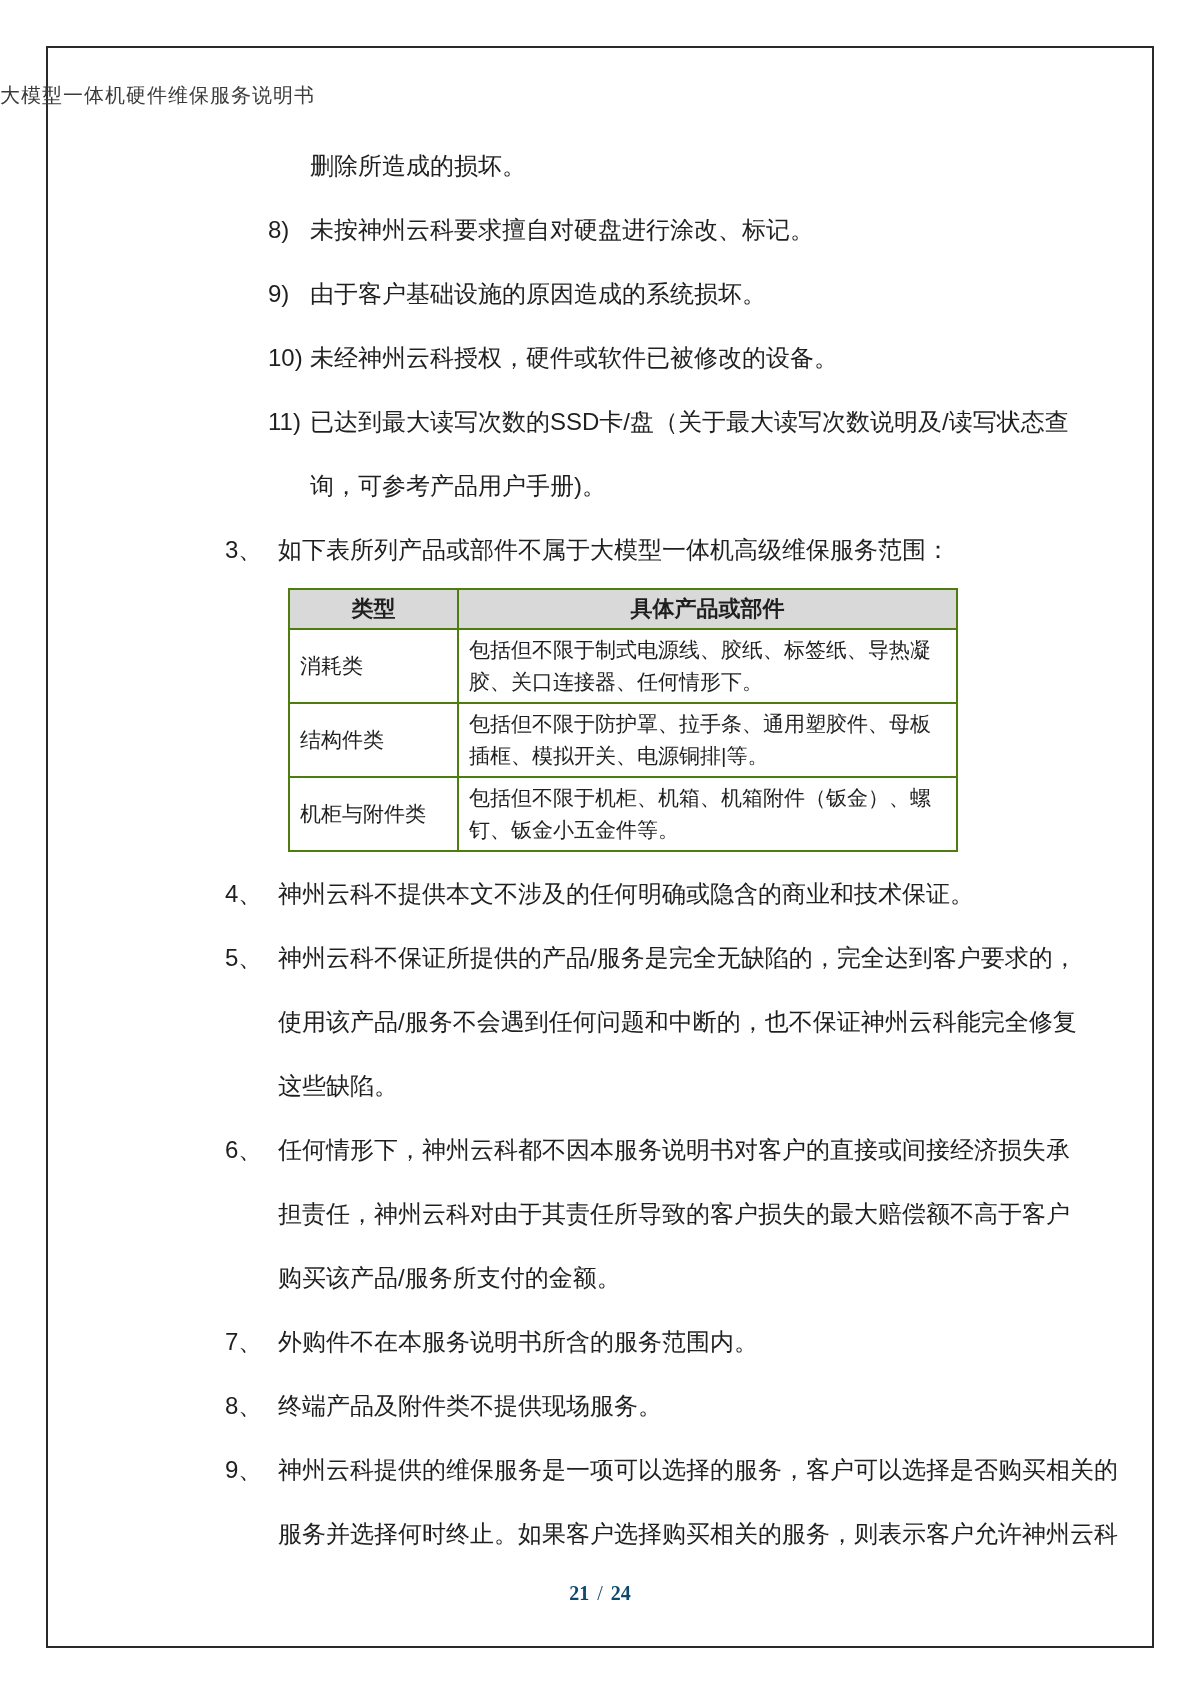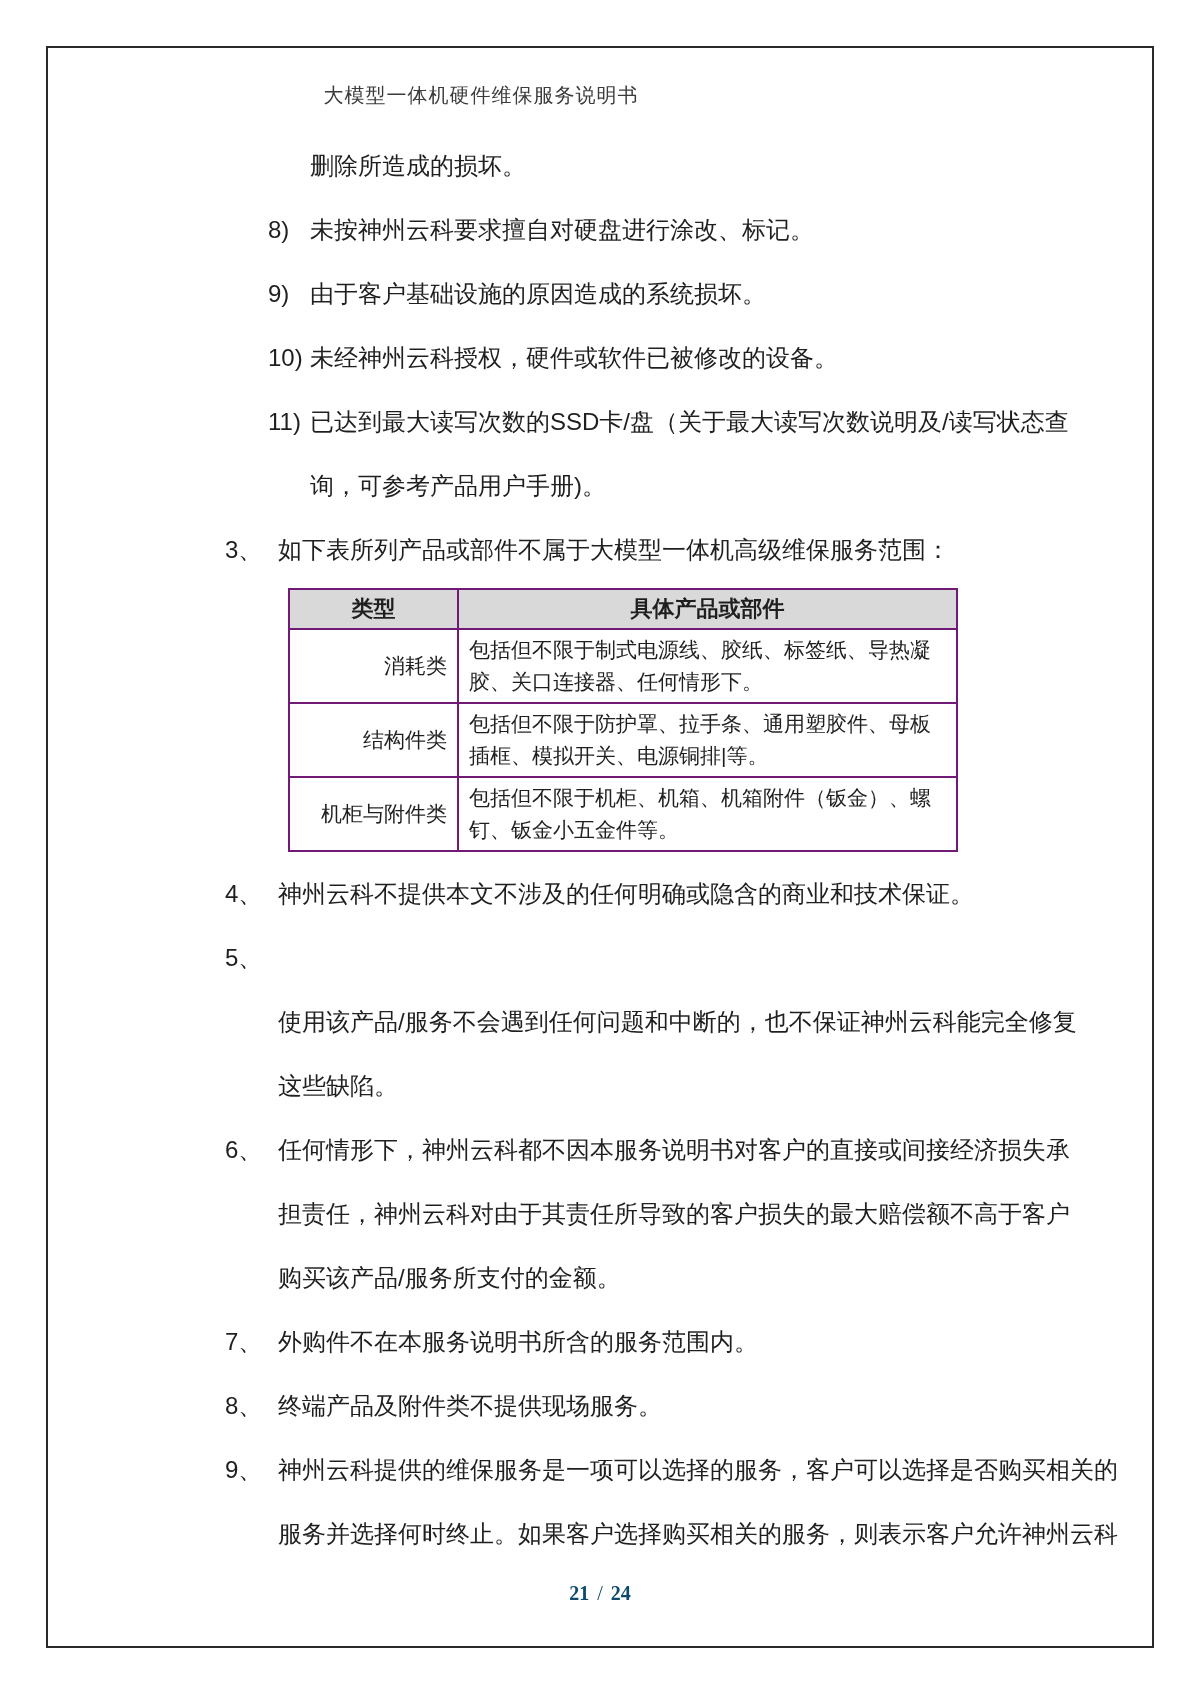--- a/index.html
+++ b/index.html
@@ -5,45 +5,45 @@
   html,body { margin:0; padding:0; background:#ffffff; }
   .page {
     position:relative; width:1200px; height:1698px; background:#ffffff;
     font-family:"Liberation Sans", sans-serif; color:#1f1f1f; overflow:hidden;
   }
   .frame {
     position:absolute; left:46px; top:46px; right:46px; bottom:50px;
     border:2px solid #2a2a2a; pointer-events:none;
   }
   .header {
-    position:absolute; top:82px; left:0; width:962px; text-align:center;
+    position:absolute; top:82px; left:0; width:962px; text-align:left;
     font-family:"Liberation Serif", serif; font-size:20px; color:#3b3b3b;
     letter-spacing:1px;
   }
   .content { position:absolute; top:134px; left:0; width:1200px; }
   .bline { height:64px; line-height:64px; font-size:24px; white-space:nowrap; }
   .ind-cont  { margin-left:310px; }          
   .li-paren  { margin-left:268px; position:relative; padding-left:42px; }
   .li-paren .num { position:absolute; left:0; top:0; }
   .li-num    { margin-left:225px; position:relative; padding-left:53px; }
   .li-num .num { position:absolute; left:0; top:0; }
   .cont-num  { margin-left:278px; }          
 
   table.tbl {
     margin:6px 0 10px 288px; width:670px; border-collapse:collapse;
     font-size:21px; color:#1f1f1f; table-layout:fixed;
   }
-  .tbl th, .tbl td { border:2px solid #701a75; }
+  .tbl th, .tbl td { border:2px solid #4d7c0f; }
   .tbl th {
     background:#d9d9d9; height:38px; text-align:center;
     font-weight:bold; font-size:22px; padding:0;
   }
   .tbl .col-type { width:167px; }
   .tbl td { padding:3px 10px; line-height:32px; vertical-align:middle; }
-  .tbl td.type { height:66px;text-align:right; }
+  .tbl td.type { height:66px; }
 
   .footer {
     position:absolute; top:1582px; left:0; width:1200px; text-align:center;
     font-family:"Liberation Serif", serif; font-size:20px; color:#0c4a6e;
   }
   .footer .pg { font-weight:bold; }
   .footer .sep { font-weight:normal; padding:0 8px; }
 </style>
 </head>
 <body>
@@ -106,20 +106,21 @@
       </tbody>
     </table>
 
     <div class="bline li-num">
       <span class="num">4、</span>
       <span>神州云科不提供本文不涉及的任何明确或隐含的商业和技术保证。</span>
     </div>
 
     <div class="bline li-num">
       <span class="num">5、</span>
+      <span>神州云科不保证所提供的产品/服务是完全无缺陷的，完全达到客户要求的，</span>
     </div>
     <div class="bline cont-num">使用该产品/服务不会遇到任何问题和中断的，也不保证神州云科能完全修复</div>
     <div class="bline cont-num">这些缺陷。</div>
 
     <div class="bline li-num">
       <span class="num">6、</span>
       <span>任何情形下，神州云科都不因本服务说明书对客户的直接或间接经济损失承</span>
     </div>
     <div class="bline cont-num">担责任，神州云科对由于其责任所导致的客户损失的最大赔偿额不高于客户</div>
     <div class="bline cont-num">购买该产品/服务所支付的金额。</div>

